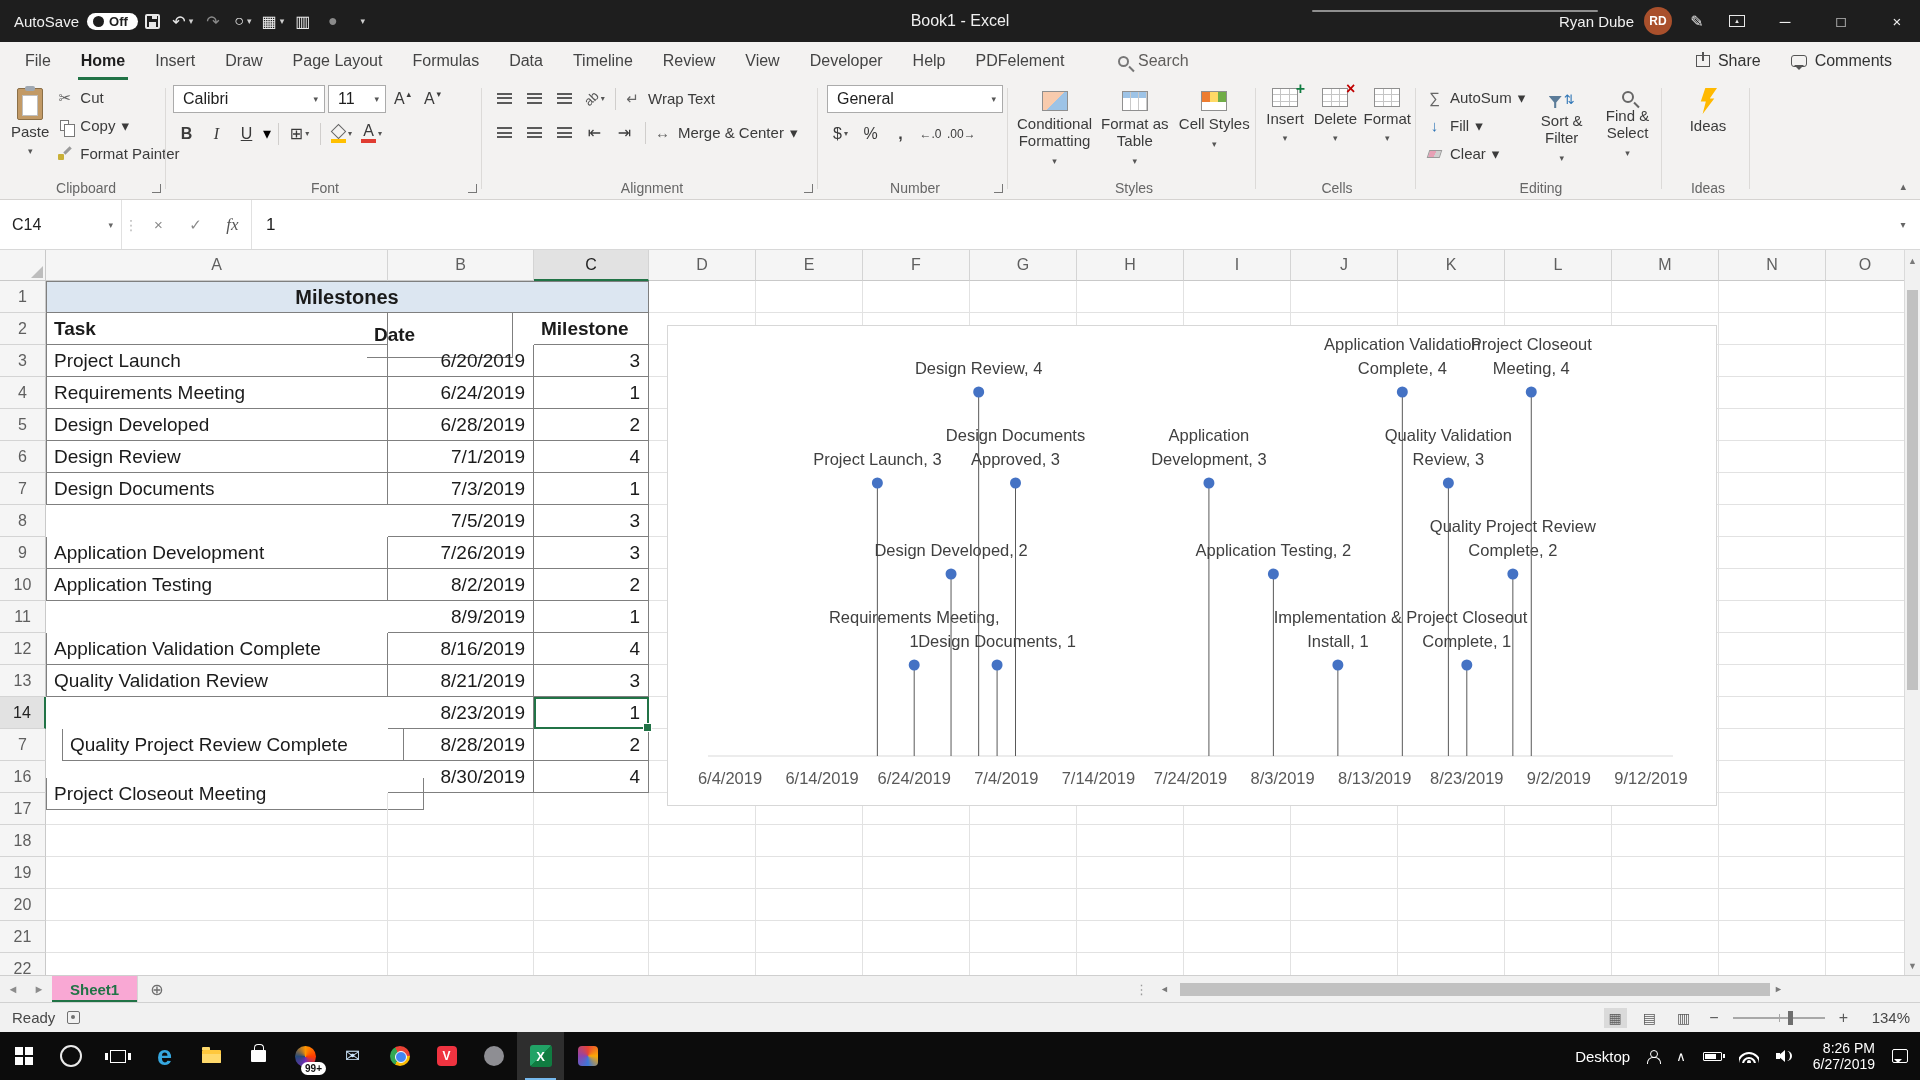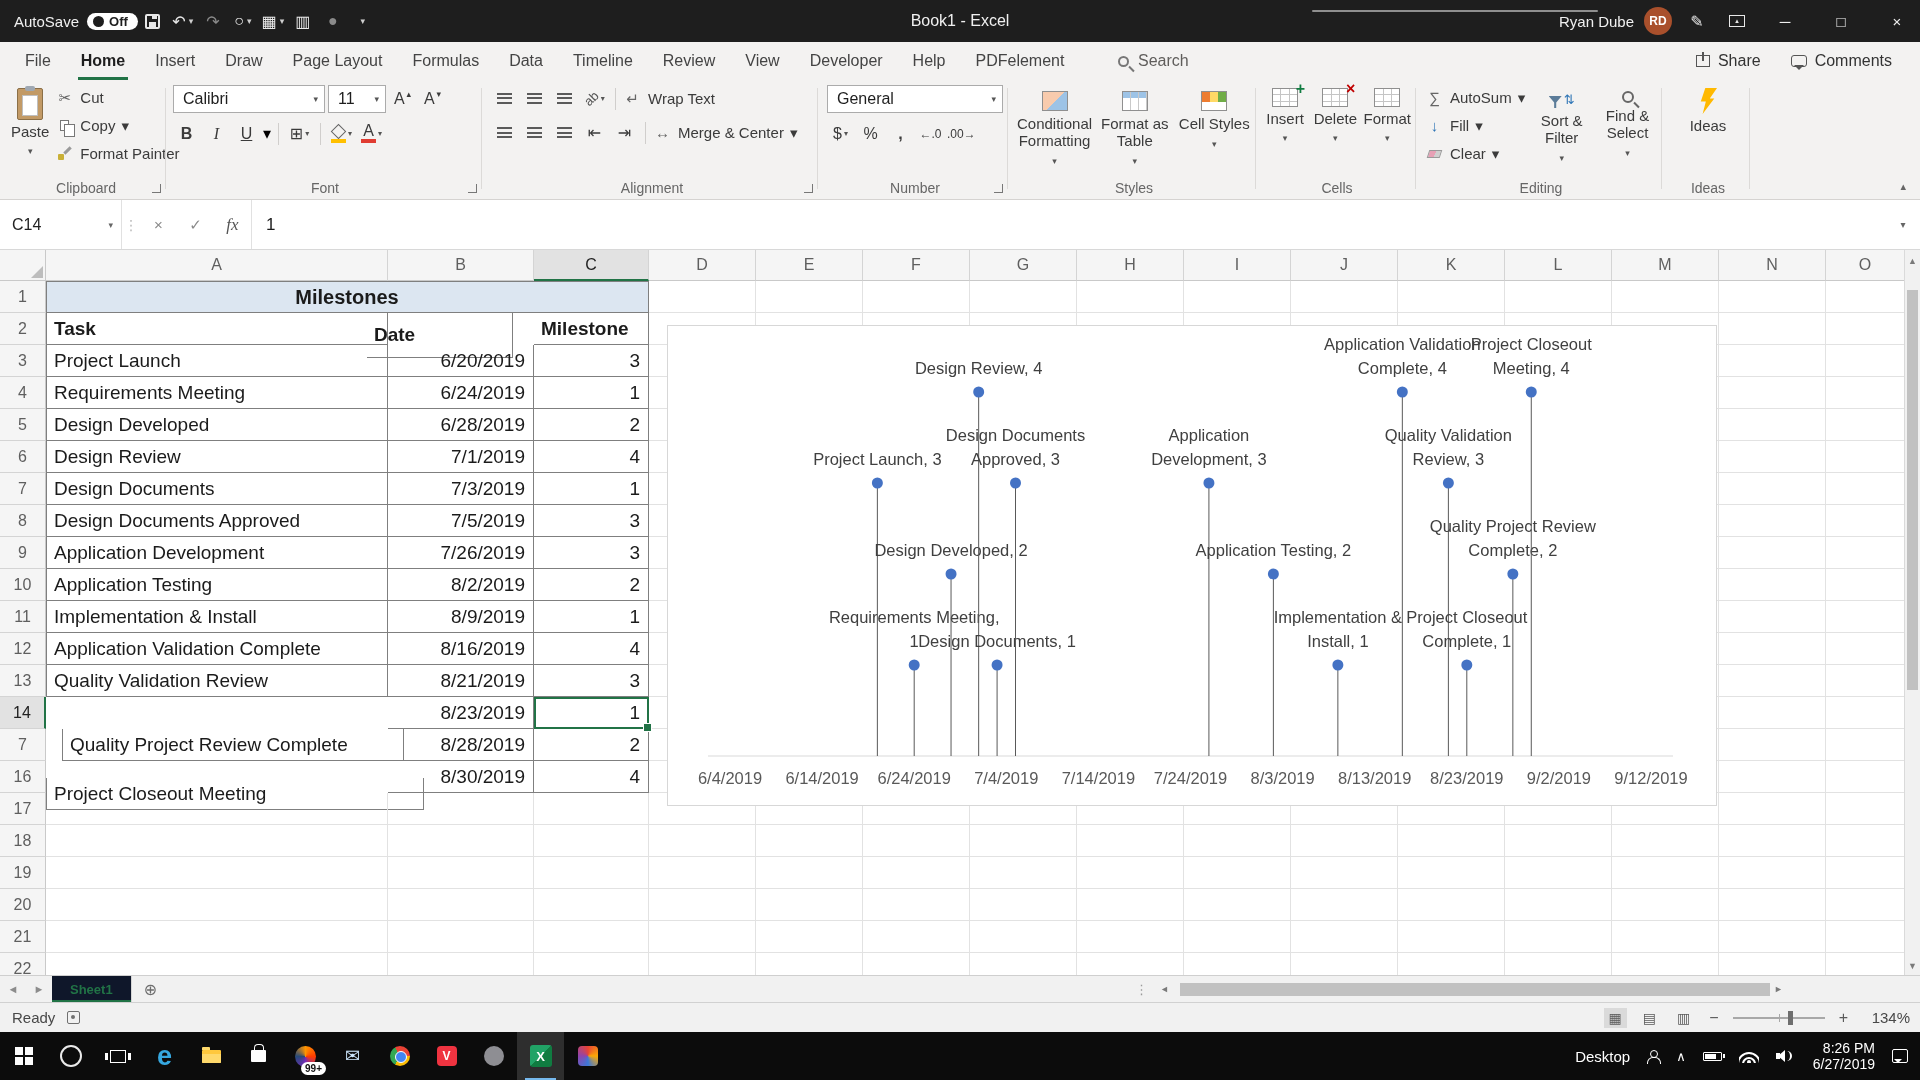--- a/index.html
+++ b/index.html
@@ -128,21 +128,21 @@
 .chart{position:absolute;left:667px;top:75px;width:1050px;height:481px;background:#FFF;border:1px solid #D7D7D7;z-index:4}
 .chart text{font-family:"Liberation Sans",sans-serif}
 .vscroll{position:absolute;left:1904px;top:0;width:16px;height:725px;background:#F1F1F1;border-left:1px solid #DADADA;z-index:6;text-align:center}
 .sarrow{color:#7A7A7A;font-size:9px;line-height:18px;display:inline-block;width:100%}
 .vthumb{position:absolute;top:40px;left:2px;width:11px;height:400px;background:#C1C1C1}
 .vdown{position:absolute;bottom:0;left:0;width:100%}
 
 
 .tabbar{position:absolute;top:975px;left:0;right:0;height:27px;background:#F1F1F1;border-top:1px solid #CFCFCF;display:flex;align-items:center;z-index:7}
 .tnav{width:26px;text-align:center;color:#8C8C8C;font-size:11px}
-.stab{height:100%;background:#0f172a;display:flex;align-items:center;padding:0 18px;font-size:13px;font-weight:bold;color:#217346;border-right:1px solid #D5D5D5;position:relative}
+.stab{height:100%;background:#f9a8d4;display:flex;align-items:center;padding:0 18px;font-size:15px;font-weight:bold;color:#217346;border-right:1px solid #D5D5D5;position:relative}
 .stab::after{content:"";position:absolute;left:0;right:0;bottom:0;height:2px;background:#217346}
 .addsheet{margin-left:12px;font-size:16px;color:#6E6E6E}
 .hsplit{position:absolute;right:772px;color:#9a9a9a;font-size:13px}
 .hscroll{position:absolute;right:20px;top:3px;width:740px;height:20px;display:flex;align-items:center}
 .hscroll .sarrow{width:16px}
 .hthumb{height:13px;width:590px;background:#C1C1C1;margin:0 4px}
 
 
 .statusbar{position:absolute;top:1002px;left:0;right:0;height:30px;background:#F1F1F1;border-top:1px solid #D1D1D1;display:flex;align-items:center;font-size:15px;color:#484848;z-index:7}
 .ready{margin-left:12px}
@@ -780,21 +780,20 @@
     <div class="cell" style="left: 970px; top: 223px; width: 107px; height: 32px;"></div>
     <div class="cell" style="left: 1077px; top: 223px; width: 107px; height: 32px;"></div>
     <div class="cell" style="left: 1184px; top: 223px; width: 107px; height: 32px;"></div>
     <div class="cell" style="left: 1291px; top: 223px; width: 107px; height: 32px;"></div>
     <div class="cell" style="left: 1398px; top: 223px; width: 107px; height: 32px;"></div>
     <div class="cell" style="left: 1505px; top: 223px; width: 107px; height: 32px;"></div>
     <div class="cell" style="left: 1612px; top: 223px; width: 107px; height: 32px;"></div>
     <div class="cell" style="left: 1719px; top: 223px; width: 107px; height: 32px;"></div>
     <div class="cell" style="left: 1826px; top: 223px; width: 79px; height: 32px;"></div>
     <div class="rhead" style="top: 255px;">8</div>
-    <div class="cell t tl" style="left: 46px; top: 255px; width: 342px; height: 32px;">Design Documents Approved</div>
     <div class="cell t num" style="left: 388px; top: 255px; width: 146px; height: 32px;">7/5/2019</div>
     <div class="cell t num" style="left: 534px; top: 255px; width: 115px; height: 32px;">3</div>
     <div class="cell" style="left: 649px; top: 255px; width: 107px; height: 32px;"></div>
     <div class="cell" style="left: 756px; top: 255px; width: 107px; height: 32px;"></div>
     <div class="cell" style="left: 863px; top: 255px; width: 107px; height: 32px;"></div>
     <div class="cell" style="left: 970px; top: 255px; width: 107px; height: 32px;"></div>
     <div class="cell" style="left: 1077px; top: 255px; width: 107px; height: 32px;"></div>
     <div class="cell" style="left: 1184px; top: 255px; width: 107px; height: 32px;"></div>
     <div class="cell" style="left: 1291px; top: 255px; width: 107px; height: 32px;"></div>
     <div class="cell" style="left: 1398px; top: 255px; width: 107px; height: 32px;"></div>
@@ -828,21 +827,20 @@
     <div class="cell" style="left: 970px; top: 319px; width: 107px; height: 32px;"></div>
     <div class="cell" style="left: 1077px; top: 319px; width: 107px; height: 32px;"></div>
     <div class="cell" style="left: 1184px; top: 319px; width: 107px; height: 32px;"></div>
     <div class="cell" style="left: 1291px; top: 319px; width: 107px; height: 32px;"></div>
     <div class="cell" style="left: 1398px; top: 319px; width: 107px; height: 32px;"></div>
     <div class="cell" style="left: 1505px; top: 319px; width: 107px; height: 32px;"></div>
     <div class="cell" style="left: 1612px; top: 319px; width: 107px; height: 32px;"></div>
     <div class="cell" style="left: 1719px; top: 319px; width: 107px; height: 32px;"></div>
     <div class="cell" style="left: 1826px; top: 319px; width: 79px; height: 32px;"></div>
     <div class="rhead" style="top: 351px;">11</div>
-    <div class="cell t tl" style="left: 46px; top: 351px; width: 342px; height: 32px;">Implementation &amp; Install</div>
     <div class="cell t num" style="left: 388px; top: 351px; width: 146px; height: 32px;">8/9/2019</div>
     <div class="cell t num" style="left: 534px; top: 351px; width: 115px; height: 32px;">1</div>
     <div class="cell" style="left: 649px; top: 351px; width: 107px; height: 32px;"></div>
     <div class="cell" style="left: 756px; top: 351px; width: 107px; height: 32px;"></div>
     <div class="cell" style="left: 863px; top: 351px; width: 107px; height: 32px;"></div>
     <div class="cell" style="left: 970px; top: 351px; width: 107px; height: 32px;"></div>
     <div class="cell" style="left: 1077px; top: 351px; width: 107px; height: 32px;"></div>
     <div class="cell" style="left: 1184px; top: 351px; width: 107px; height: 32px;"></div>
     <div class="cell" style="left: 1291px; top: 351px; width: 107px; height: 32px;"></div>
     <div class="cell" style="left: 1398px; top: 351px; width: 107px; height: 32px;"></div>

